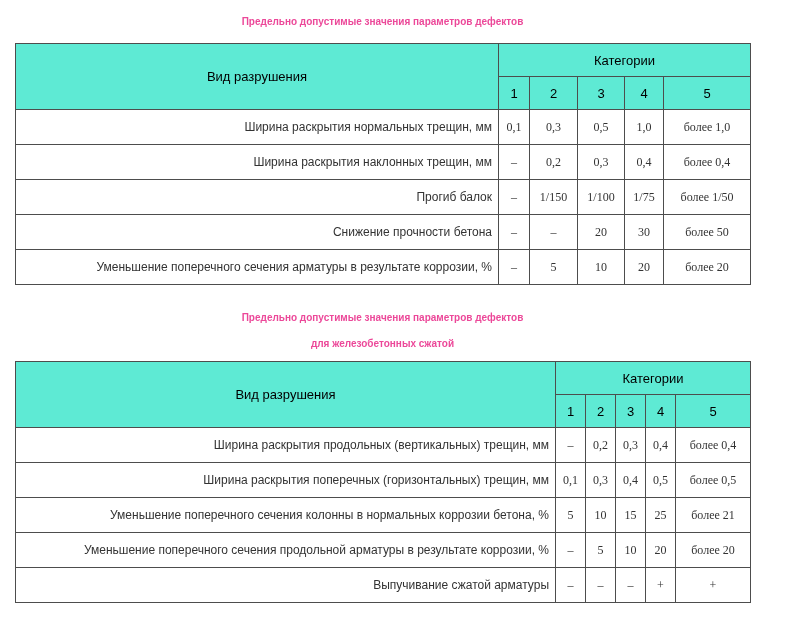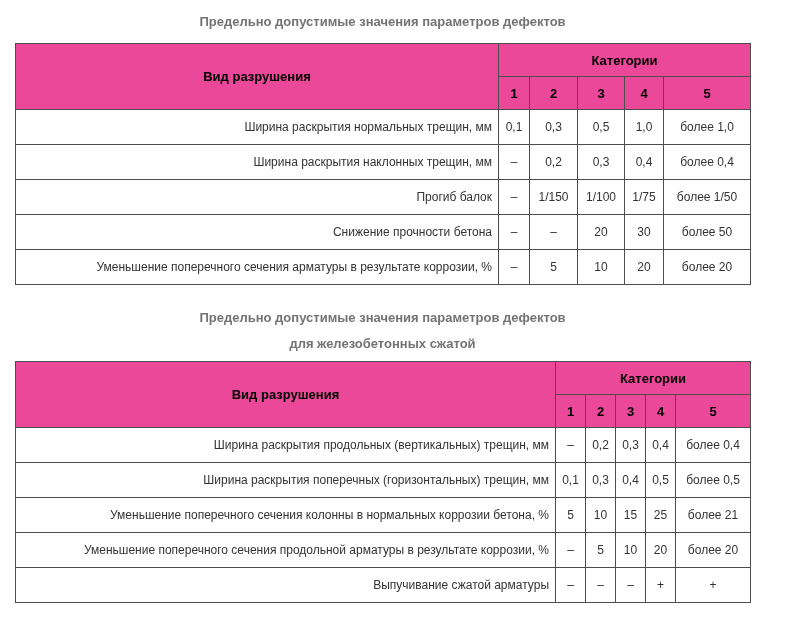--- a/index.html
+++ b/index.html
@@ -8,22 +8,22 @@
     font-family: "Liberation Sans", sans-serif;
     color: #333333;
     overflow: hidden;
   }
   .page { box-sizing: border-box; padding: 9px 0 0 15px; }
 
   .doc-title {
     width: 735px;
     text-align: center;
     font-weight: bold;
-    color: #737373;
-    font-size: 13px;
+    color: #ec4899;
+    font-size: 10px;
     line-height: 26px;
   }
   .doc-title.second { margin-top: 20px; }
 
   table.defects {
     border-collapse: collapse;
     table-layout: fixed;
     width: 735px;
     background: #ffffff;
   }
@@ -32,41 +32,42 @@
 
   table.defects th, table.defects td {
     border: 1px solid #4d4d4d;
     overflow: hidden;
     white-space: nowrap;
   }
   table.defects thead tr { height: 33px; }
   table.defects tbody tr { height: 35px; }
 
   th.hdr {
-    font-weight: bold;
+    font-weight: normal;
     color: #000000;
     font-size: 13px;
     text-align: center;
     vertical-align: middle;
-    background: #ec4899;
+    background: #5eead4;
   }
   
   th.hdr-bottom { border-bottom: 4px double #4d4d4d; }
 
   td.label {
     font-size: 12px;
     text-align: right;
     vertical-align: middle;
     padding: 2px 6px 2px 7px;
   }
   td.val {
     font-size: 12px;
     text-align: center;
     vertical-align: middle;
     padding: 0 2px;
+    font-family: Liberation Serif, serif;
   }
 </style>
 </head>
 <body>
 
 <div class="page">
 
   <div class="doc-title">
     <div>Предельно допустимые значения параметров дефектов</div>
   </div>

